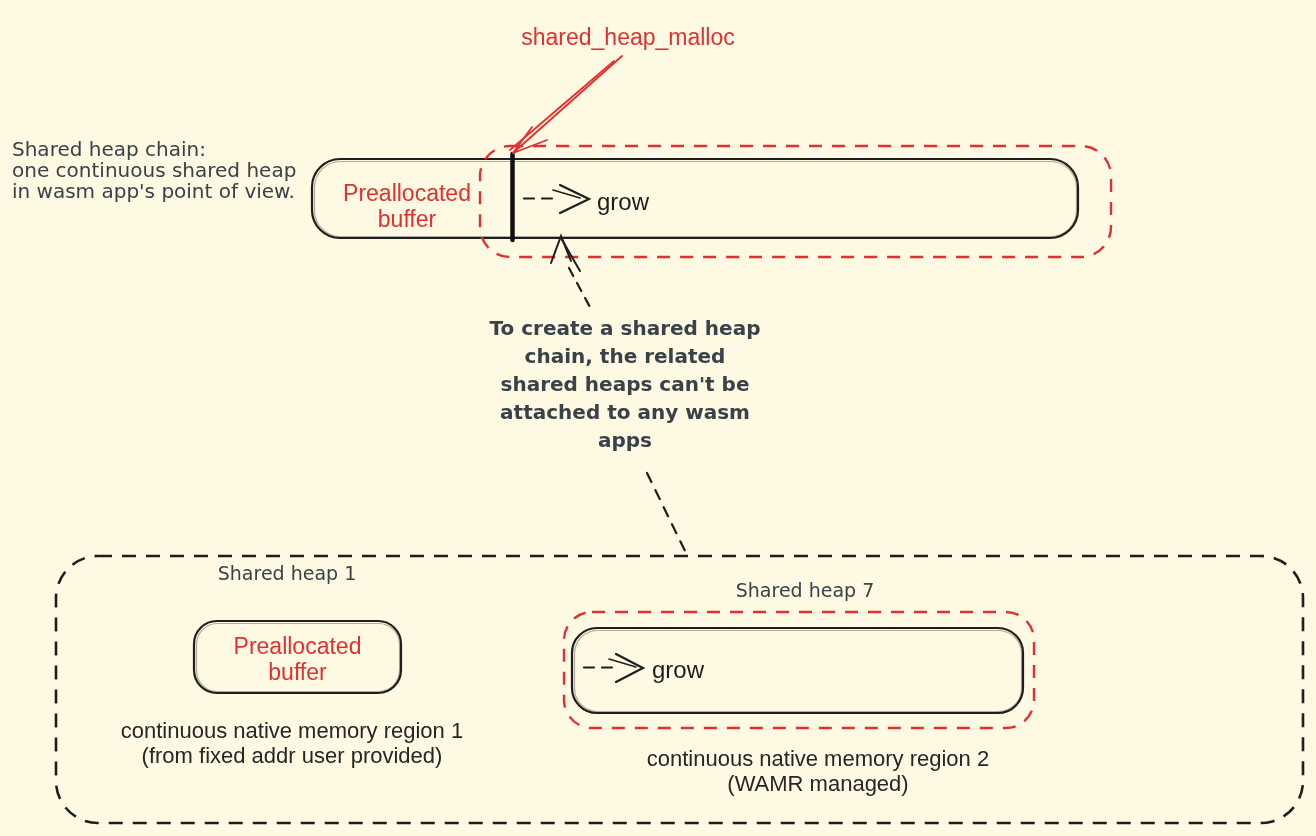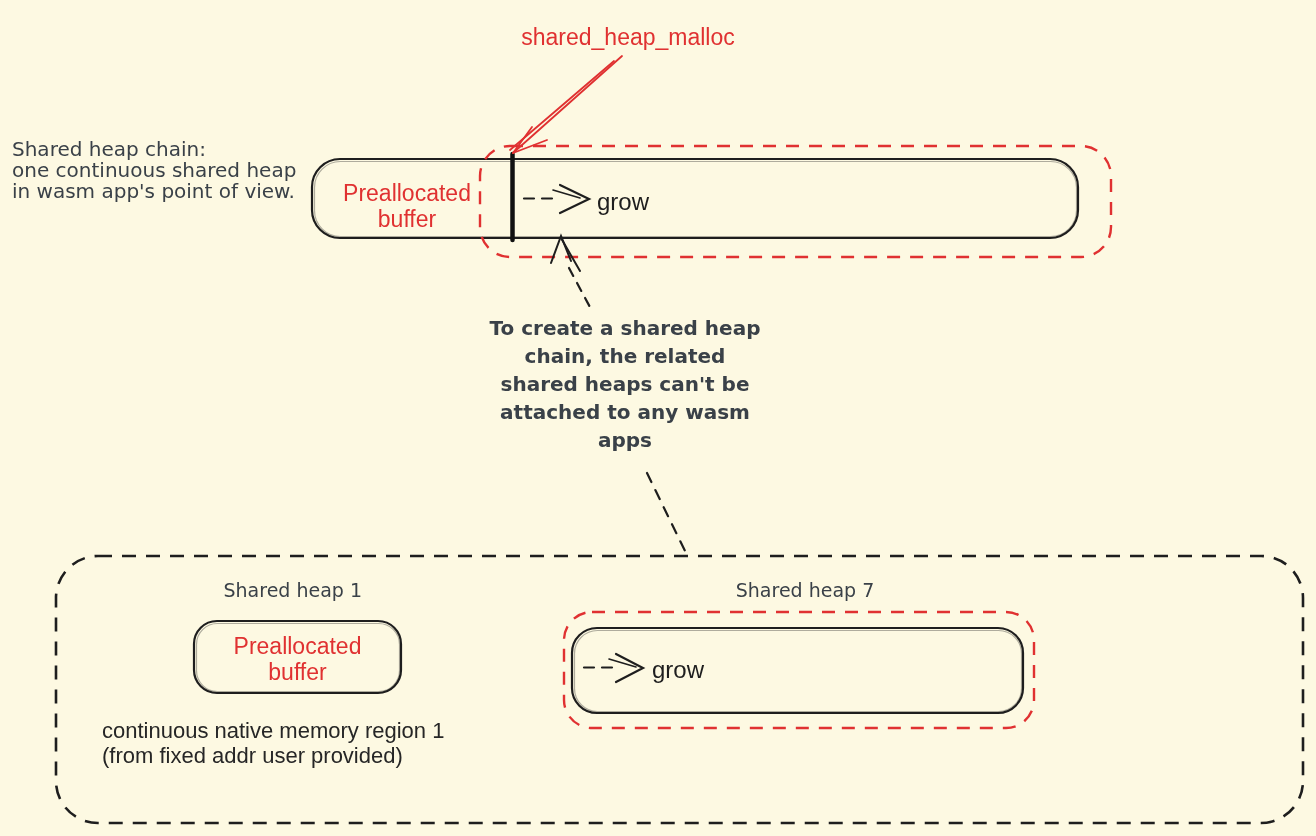--- a/index.html
+++ b/index.html
@@ -51,37 +51,38 @@
     color: #1e1e1e;
   }
   .create-note {
     left: 485px; top: 314px;
     width: 280px;
     font-size: 20px; line-height: 28px;
     text-align: center;
     font-weight: bold;
   }
   .heap1-title {
-    left: 212px; top: 579px;
+    left: 212px; top: 562px;
     width: 150px;
     font-size: 19px;
-    text-align: right;
+    text-align: center;
   }
   .prealloc2-label {
     left: 194px; top: 633px;
     width: 207px;
     font-size: 23px; line-height: 26px;
     color: #e03131;
     text-align: center;
   }
   .region1-note {
     left: 102px; top: 718px;
     width: 380px;
     font-size: 22px; line-height: 25px;
     color: #262626;
+    text-align: center;
   }
   .heap2-title {
     left: 730px; top: 579px;
     width: 150px;
     font-size: 19px;
     text-align: center;
   }
   .grow2-label {
     left: 652px; top: 656px;
     font-size: 24px;
@@ -174,14 +175,16 @@
   <div class="txt prealloc2-label">Preallocated
 buffer</div>
 
   <div class="txt region1-note">continuous native memory region 1
 (from fixed addr user provided)</div>
 
   <div class="txt note heap2-title">Shared heap 7</div>
 
   <div class="txt grow2-label">grow</div>
 
+  <div class="txt region2-note">continuous native memory region 2
+(WAMR managed)</div>
 
 </div>
 
 </body></html>

